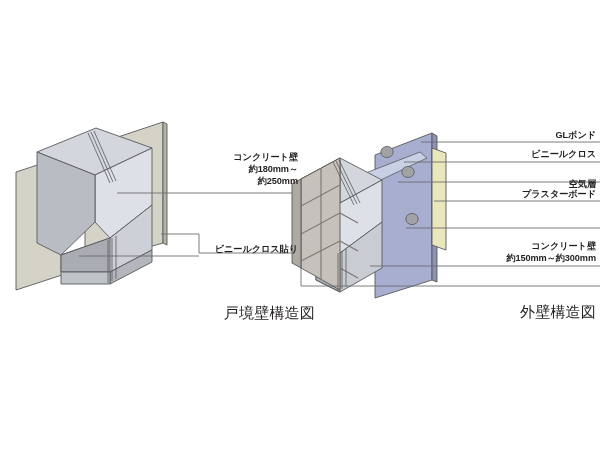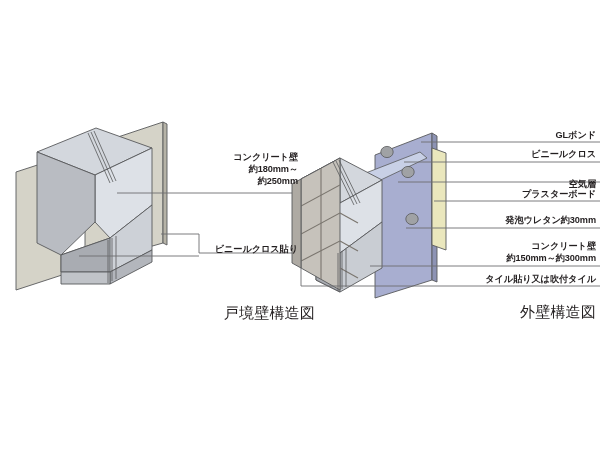--- a/index.html
+++ b/index.html
@@ -174,22 +174,20 @@
   <div class="caption" style="right:285px;top:304px;">戸境壁構造図</div>
 
   <div class="lbl" style="right:4px;top:129px;padding-left:9px;">GLボンド</div>
 
   <div class="lbl" style="right:4px;top:149px;font-family:Liberation Mono, monospace;">ビニールクロス</div>
 
   <div class="lbl" style="right:4px;top:169px;margin-top:9px;">空気層</div>
 
   <div class="lbl" style="right:4px;top:188px;">プラスターボード</div>
 
-  <div class="lbl" style="right:4px;top:214px;">発泡ウレタン約30mm</div>
 
   <div class="lbl multi" style="right:4px;top:240px;">コンクリート壁
 約150mm～約300mm</div>
 
-  <div class="lbl" style="right:4px;top:273px;">タイル貼り又は吹付タイル</div>
 
   <div class="caption" style="right:4px;top:303px;">外壁構造図</div>
 
 </div>
 
 </body></html>

